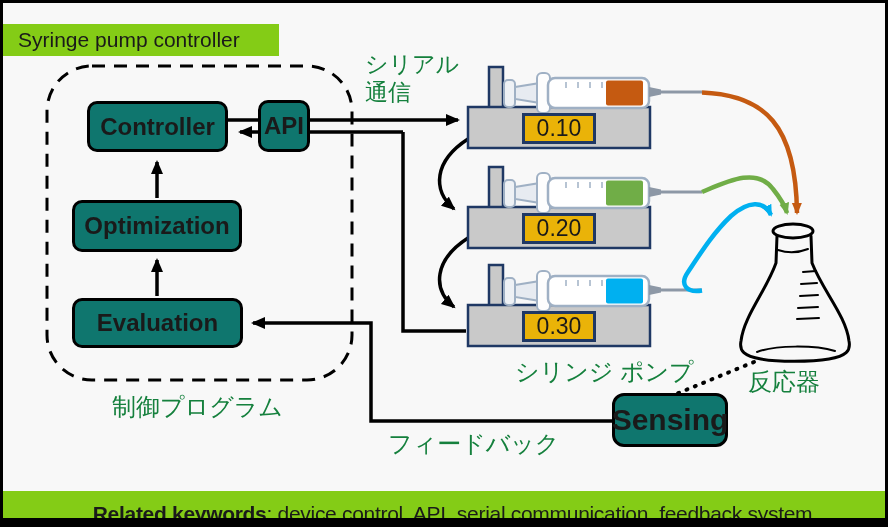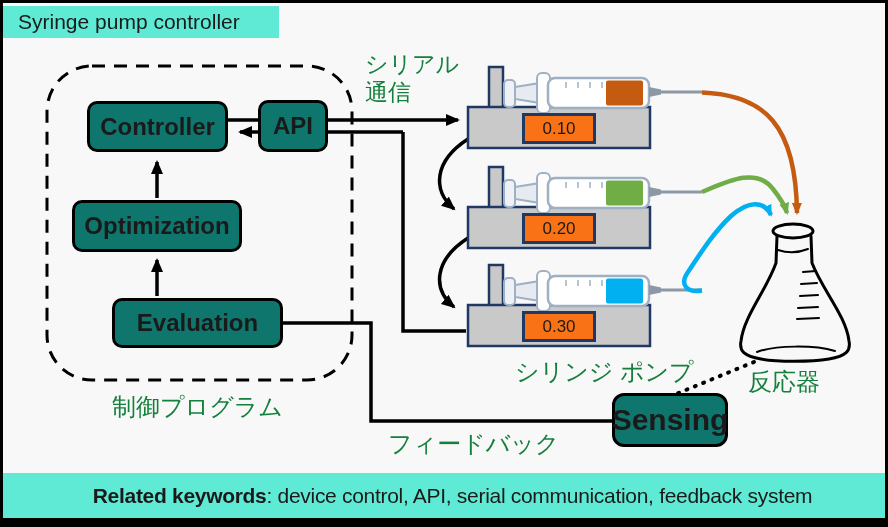--- a/index.html
+++ b/index.html
@@ -5,42 +5,42 @@
   html,body{margin:0;padding:0;background:#444;}
   .canvas{
     position:relative; width:888px; height:527px; overflow:hidden;
     background:#f8f8f8;
     font-family:"Liberation Sans","DejaVu Sans",sans-serif;
     color:#1a1a1a;
   }
   .frame{position:absolute; inset:0; border:3px solid #000; border-bottom-width:9px; pointer-events:none; z-index:60;}
   .art{position:absolute; left:0; top:0; z-index:10;}
 
-  .banner{position:absolute; background:#5eead4; z-index:20;}
+  .banner{position:absolute; background:#84cc16; z-index:20;margin-top:18px;}
   .banner-top{left:3px; top:6px; width:276px; height:32px; font-size:21px; line-height:32px; padding-left:15px; box-sizing:border-box;}
   .banner-bottom{left:3px; top:473px; width:882px; height:45px; font-size:21px; line-height:45px; padding-left:17px; box-sizing:border-box; letter-spacing:-0.3px;text-align:center;}
   .banner-bottom .bold{font-weight:bold;}
 
   .node{
     position:absolute; z-index:30; background:#0f766e;
     border:3px solid #000; border-radius:10px; box-sizing:border-box;
     display:flex; align-items:center; justify-content:center;
     font-size:24px;
     font-weight:bold;
   }
   .node-controller{left:87px; top:101px; width:141px; height:51px;}
   .node-optimization{left:72px; top:200px; width:170px; height:52px;}
-  .node-evaluation{left:72px; top:298px; width:171px; height:50px;margin-left:40px;}
-  .node-api{left:258px; top:100px; width:70px; height:52px;}
+  .node-evaluation{left:72px; top:298px; width:171px; height:50px;}
+  .node-api{left:258px; top:100px; width:52px; height:52px;}
   .node-sensing{left:612px; top:393px; width:116px; height:54px; border-radius:12px; font-size:30px;}
 
   .pump-display{
     position:absolute; left:522px; width:74px; height:31px; z-index:30;
-    background:#f97316; border:3px solid #1f3864; box-sizing:border-box;
-    display:flex; align-items:center; justify-content:center; font-size:17px;
+    background:#eab308; border:3px solid #1f3864; box-sizing:border-box;
+    display:flex; align-items:center; justify-content:center; font-size:23px;
   }
   .jp{position:absolute; z-index:20; font-size:24px; color:#15803d; white-space:nowrap;}
   .label-serial{left:365px; top:50px; font-size:23px; line-height:28px; white-space:pre-line;}
   .label-pumps{left:469px; top:356px;margin-left:46px;}
   .label-program{left:112px; top:391px;}
   .label-reactor{left:748px; top:366px;}
   .label-feedback{left:388px; top:428px;}
 
   
   .k{stroke:#000; stroke-width:3.5; fill:none;}

